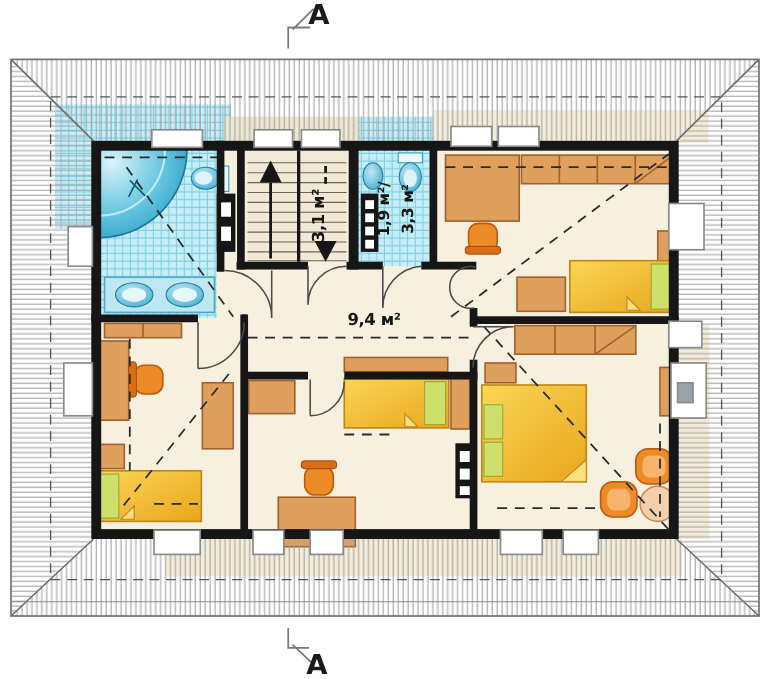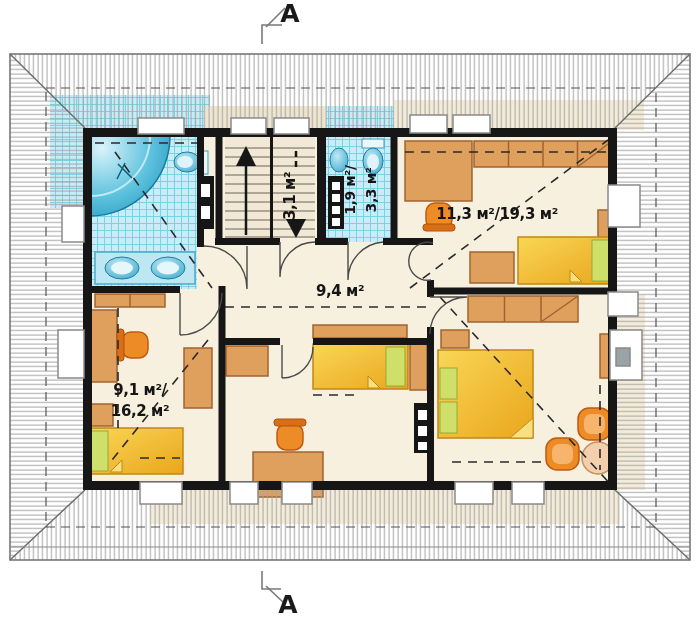--- a/index.html
+++ b/index.html
@@ -262,27 +262,22 @@
 </svg>
 
 
 <div class="lbl rot" style="left:290px;top:196px;">3,1 м²</div>
 
 <div class="lbl rot" style="left:361px;top:190px;font-size:14px;">
   <div>1,9 м²/</div>
   <div>3,3 м²</div>
 </div>
 
-<div class="lbl" style="left:497px;top:214px;">11,3 м²/19,3 м²</div>
 
 <div class="lbl" style="left:340px;top:291px;">9,4 м²</div>
 
 
-<div class="lbl" style="left:140px;top:401px;">
-  <div>9,1 м²/</div>
-  <div>16,2 м²</div>
-</div>
 
 
 <div class="sec" style="left:290px;top:13px;">A</div>
 <div class="sec" style="left:288px;top:604px;">A</div>
 
 </div>
 
 </body></html>

